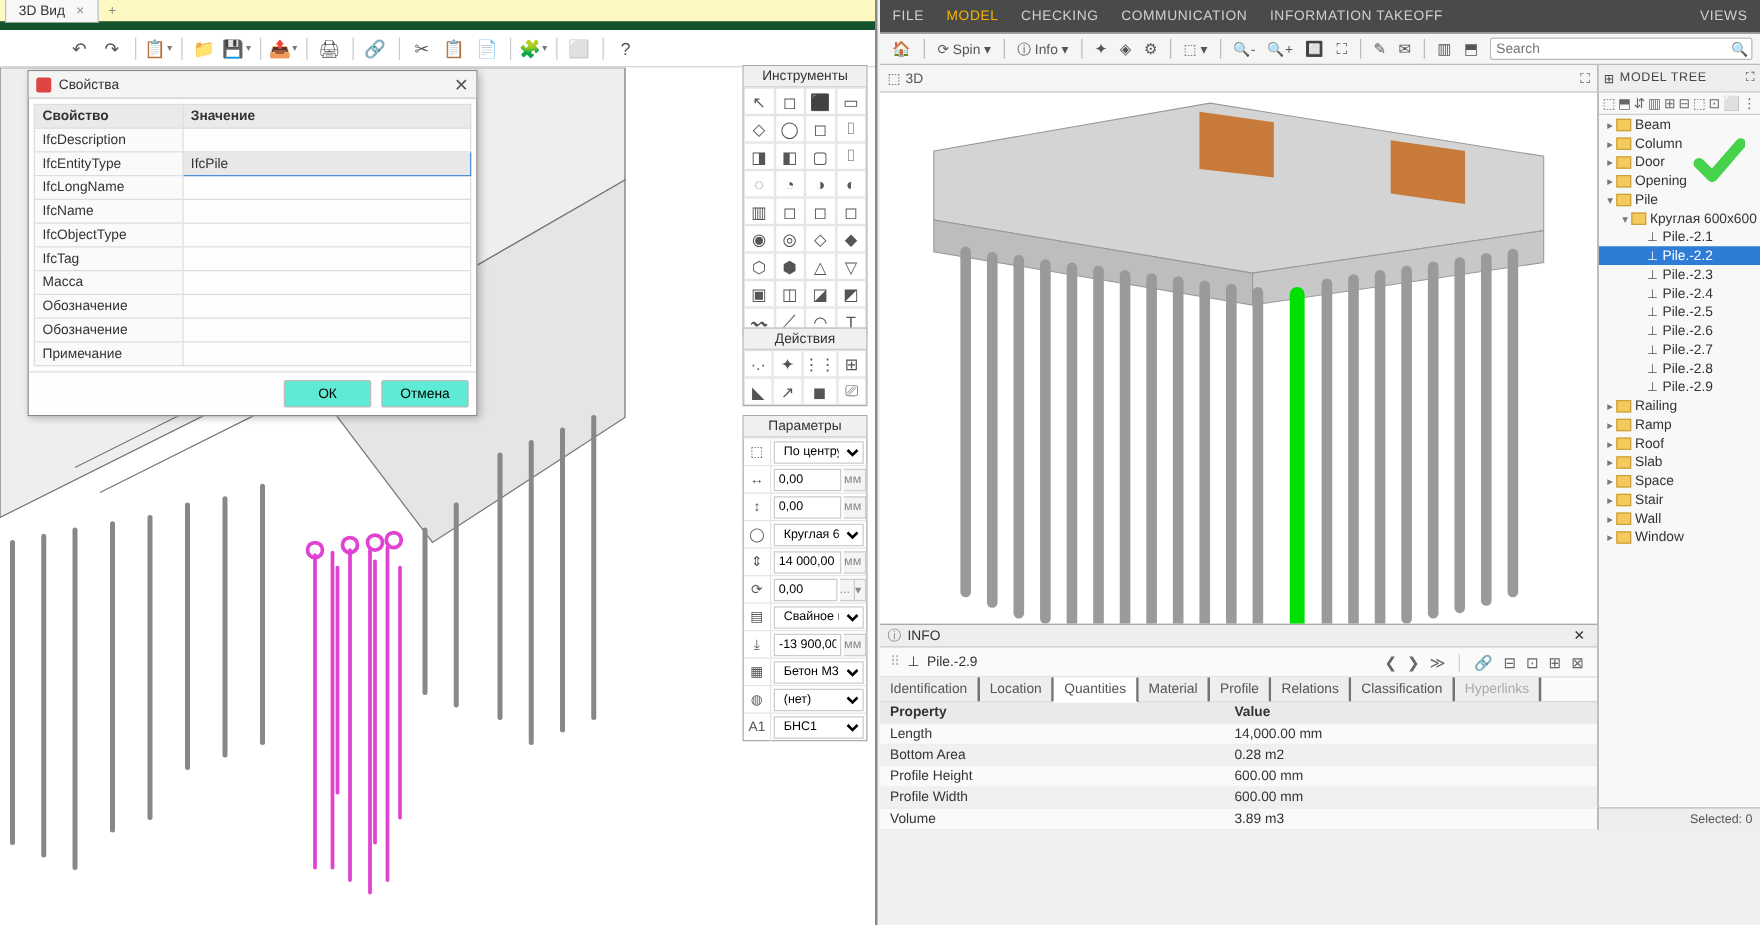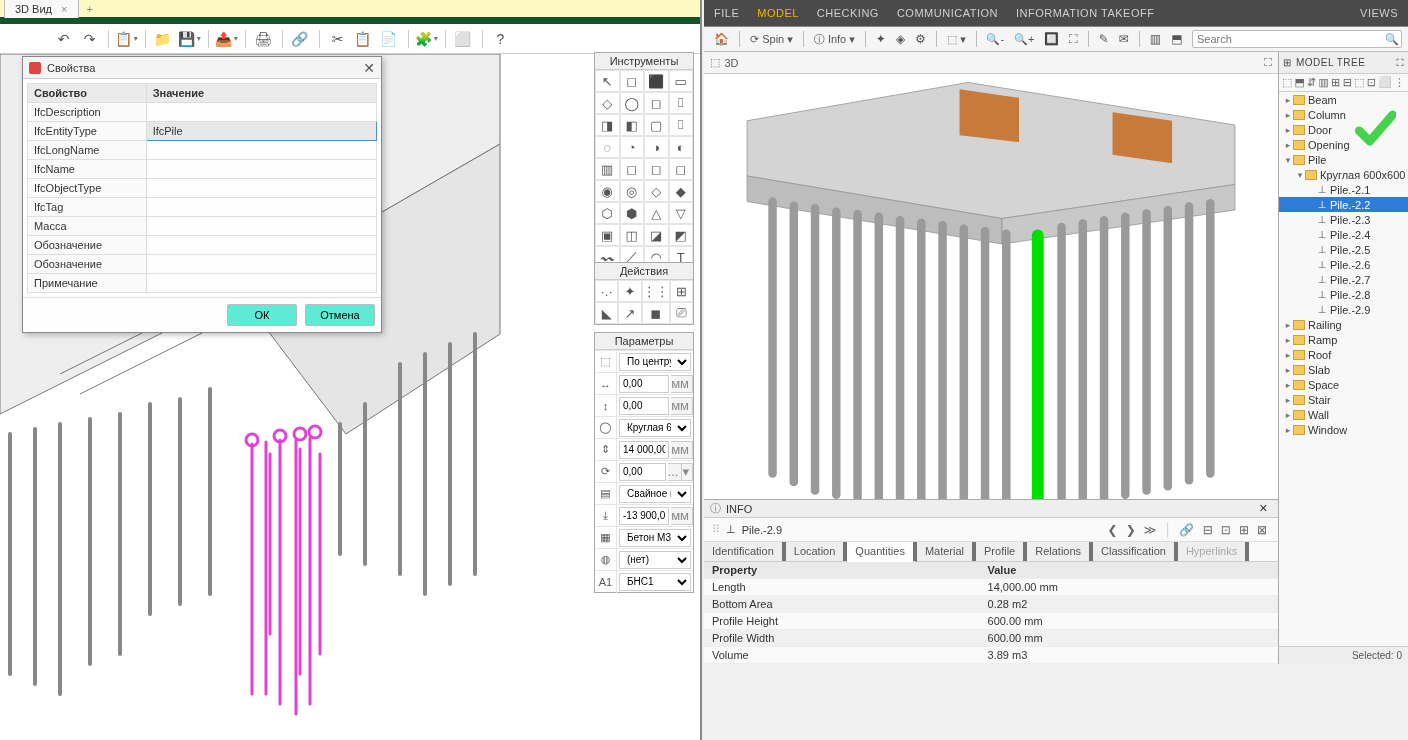--- a/index.html
+++ b/index.html
@@ -36,21 +36,21 @@
 .dlg-foot button { width:70px; height:22px; background:#5eead4; border:1px solid #bbb; border-radius:2px; font-size:11px; cursor:pointer; }
 
 
 .pal { position:absolute; right:6px; width:100px; background:#fff; border:1px solid #aaa; }
 .pal-title { height:17px; background:#f0f0f0; border-bottom:1px solid #ccc; display:flex; align-items:center; justify-content:center; font-size:11px; color:#333; }
 .pal-grid { display:grid; grid-template-columns:repeat(4,1fr); }
 .pal-cell { height:22px; display:flex; align-items:center; justify-content:center; border:1px solid #e5e5e5; font-size:13px; color:#555; cursor:pointer; }
 .pal-row { display:flex; align-items:center; height:22px; border-top:1px solid #e5e5e5; }
 .pal-row .pico { width:22px; height:22px; display:flex; align-items:center; justify-content:center; color:#555; border-right:1px solid #e5e5e5; }
 .pal-row input, .pal-row select { flex:1; border:1px solid #ccc; height:18px; margin:0 2px; font-size:10px; padding:0 3px; background:#fff; min-width:0; }
-.pal-row .unit { font-size:13px; color:#888; padding-right:3px; background:#f4f4f4; height:18px; display:flex; align-items:center; border:1px solid #ccc; border-left:none; }
+.pal-row .unit { font-size:10px; color:#888; padding-right:3px; background:#f4f4f4; height:18px; display:flex; align-items:center; border:1px solid #ccc; border-left:none; }
 
 
 .right-app { position:absolute; left:704px; top:0; width:704px; height:664px; background:#4a4a4a; }
 .r-menu { height:26px; background:#4a4a4a; display:flex; align-items:center; padding:0 10px; gap:18px; color:#cfcfcf; font-size:11px; }
 .r-menu .mi { cursor:pointer; letter-spacing:.5px; }
 .r-menu .mi.active { color:#f5b400; }
 .r-menu .sp { flex:1; }
 .r-toolbar { height:26px; background:#f5f5f5; border-top:1px solid #888; border-bottom:1px solid #bbb; display:flex; align-items:center; gap:2px; padding:0 6px; }
 .r-tbtn { height:20px; padding:0 4px; display:flex; align-items:center; justify-content:center; color:#555; cursor:pointer; border-radius:2px; font-size:12px; }
 .r-tbtn.txt { font-size:11px; gap:3px; }
@@ -68,21 +68,21 @@
 .r-info { height:165px; background:#fafafa; border-top:1px solid #aaa; display:flex; flex-direction:column; font-size:11px; }
 .r-info-title { height:18px; background:#eee; border-bottom:1px solid #ccc; display:flex; align-items:center; padding:0 6px; }
 .r-info-title .ico { width:12px; color:#888; margin-right:4px; }
 .r-info-title .sp { flex:1; }
 .r-info-title .x { cursor:pointer; padding:0 4px; }
 .r-info-bread { height:24px; display:flex; align-items:center; padding:0 8px; gap:6px; border-bottom:1px solid #ddd; }
 .r-info-bread .sp { flex:1; }
 .r-info-bread .nav { display:flex; gap:2px; }
 .r-info-bread .nav span { cursor:pointer; padding:2px 3px; color:#666; font-size:12px; }
 .r-info-tabs { height:20px; display:flex; border-bottom:1px solid #ccc; }
-.r-info-tabs .tab { padding:3px 8px; border-right:4px solid #737373; font-size:11px; cursor:pointer; background:#eee; color:#555; }
+.r-info-tabs .tab { padding:3px 8px; border-right:2px solid #737373; font-size:11px; cursor:pointer; background:#eee; color:#555; }
 .r-info-tabs .tab.active { background:#fff; border-bottom:1px solid #fff; margin-bottom:-1px; }
 .r-info-tabs .tab.dis { color:#aaa; }
 .r-info-table { flex:1; overflow:auto; }
 .r-info-table table { width:100%; border-collapse:collapse; }
 .r-info-table th, .r-info-table td { text-align:left; padding:2px 8px; border-bottom:1px solid #eee; font-size:11px; }
 .r-info-table th { background:#eaeaea; }
 .r-info-table tr.alt td { background:#f0f0f0; }
 
 
 .r-tree { position:absolute; top:52px; right:0; width:130px; bottom:18px; background:#f8f8f8; border-left:1px solid #aaa; display:flex; flex-direction:column; }

